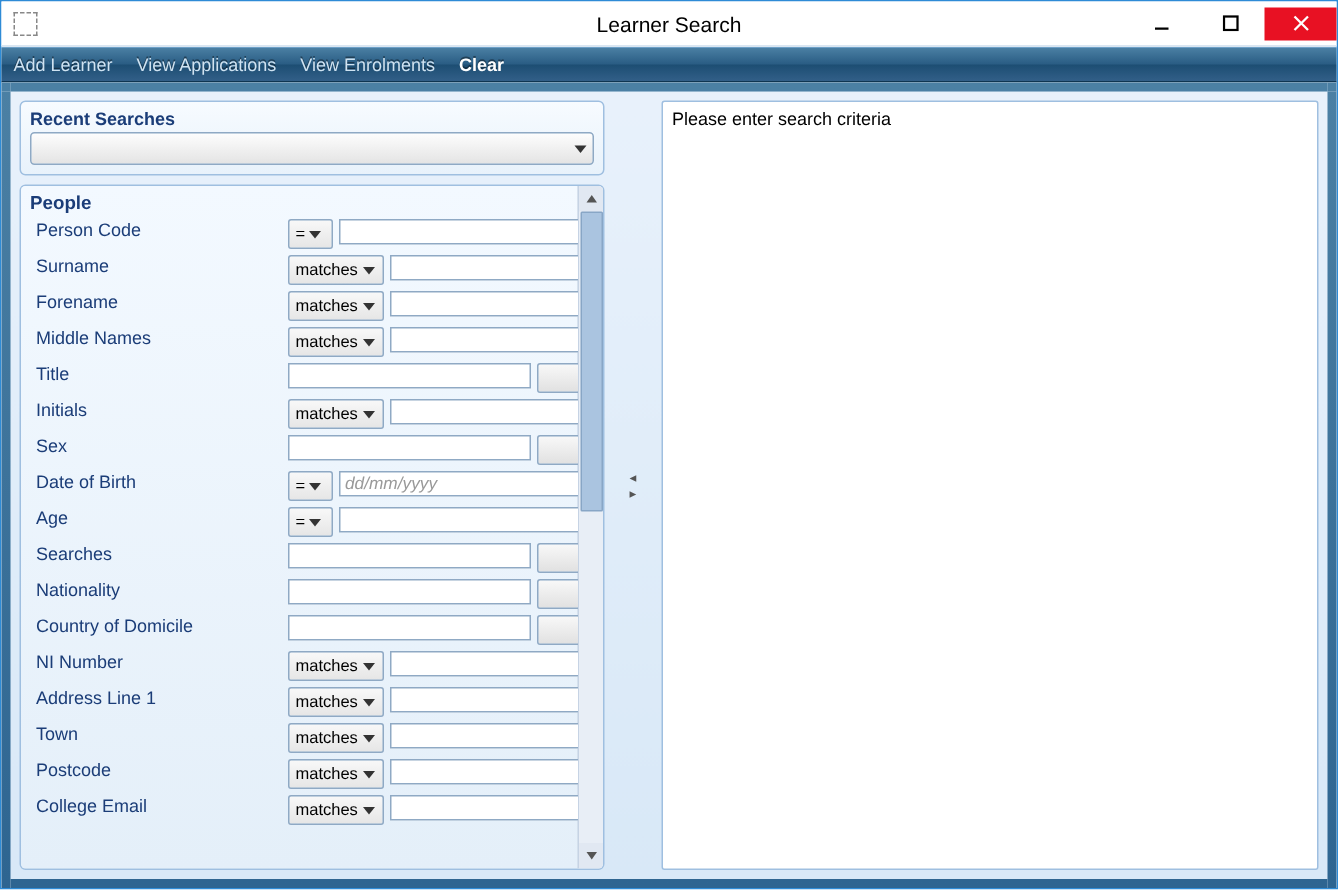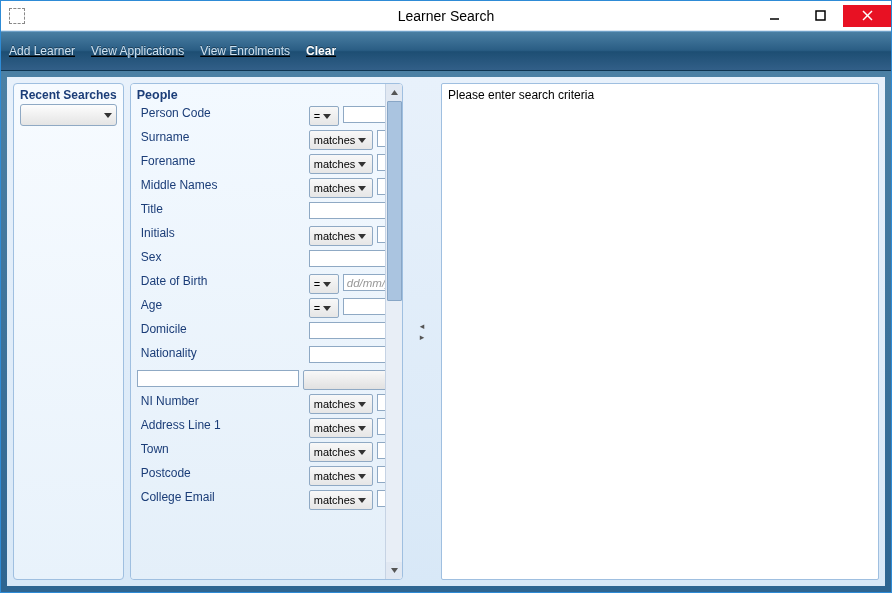--- a/index.html
+++ b/index.html
@@ -58,29 +58,28 @@
   }
   .win-btn.close {
     background: #e81123;
     color: #fff;
     width: 48px;
   }
   .win-btn.close svg { width: 11px; height: 11px; }
   .win-btn svg { display:block; }
 
   .menubar {
-    height: 40px;
+    height: 24px;
     background: linear-gradient(to bottom, #4a7fa3 0%, #2a5d84 48%, #1d4e73 52%, #325f88 100%);
     border-top: 1px solid #6ea0c7;
     border-bottom: 1px solid #0f3551;
     display: flex;
     align-items: center;
     padding: 0 8px;
     gap: 16px;
-    text-decoration: underline;
   }
   .menu-item {
     color: #cfe3f2;
     font-size: 12px;
     text-shadow: 0 -1px 0 rgba(0,0,0,.4);
     cursor: pointer;
   }
   .menu-item.active { color: #fff; font-weight: 600; }
 
   .client {
@@ -89,20 +88,21 @@
     border: 6px solid;
     border-image: linear-gradient(to bottom, #4b80a4, #2e6591) 1;
     padding: 6px;
     display: flex;
     gap: 14px;
   }
 
   .left-col {
     width: 390px;
     display: flex;
+    flex-direction: column;
     gap: 6px;
   }
 
   .panel {
     border: 1px solid #9fbfe0;
     border-radius: 4px;
     background: linear-gradient(to bottom, #f7fbff, #e8f2fb);
     padding: 4px 6px 6px 6px;
   }
   .panel-title {
@@ -336,30 +336,31 @@
             </div>
             <div class="row">
               <div class="row-label">Age</div>
               <span class="op">
                 <span>=</span>
                 <span class="tri"></span>
               </span>
               <input class="txt" style="">
             </div>
             <div class="row">
-              <div class="row-label">Domicile</div>
+              <div class="row-label">Searches</div>
               <input class="txt wide" style="">
               <span class="combo2"></span>
             </div>
             <div class="row">
               <div class="row-label">Nationality</div>
               <input class="txt wide" style="">
               <span class="combo2"></span>
             </div>
             <div class="row">
+              <div class="row-label">Country of Domicile</div>
               <input class="txt wide" style="">
               <span class="combo2"></span>
             </div>
             <div class="row">
               <div class="row-label">NI Number</div>
               <span class="op matches">
                 <span>matches</span>
                 <span class="tri"></span>
               </span>
               <input class="txt" style="">

